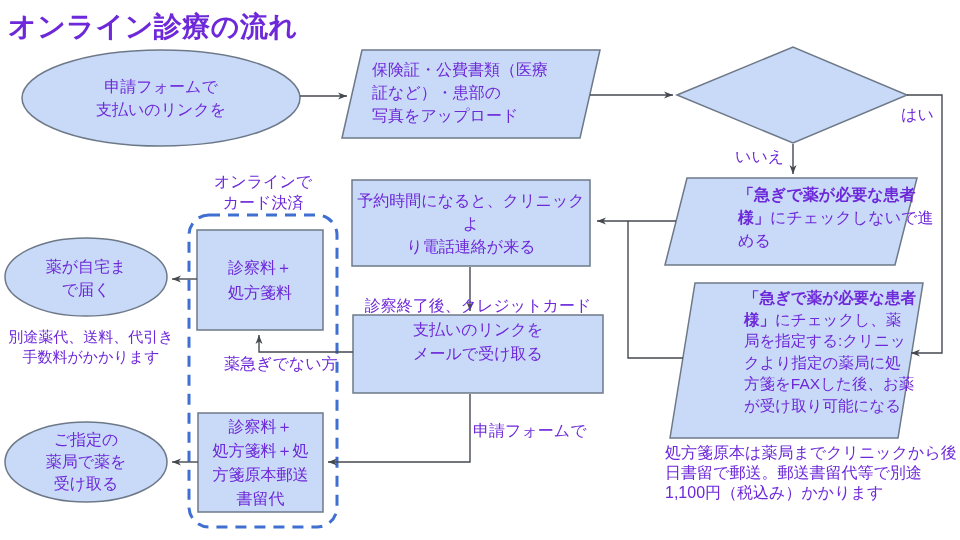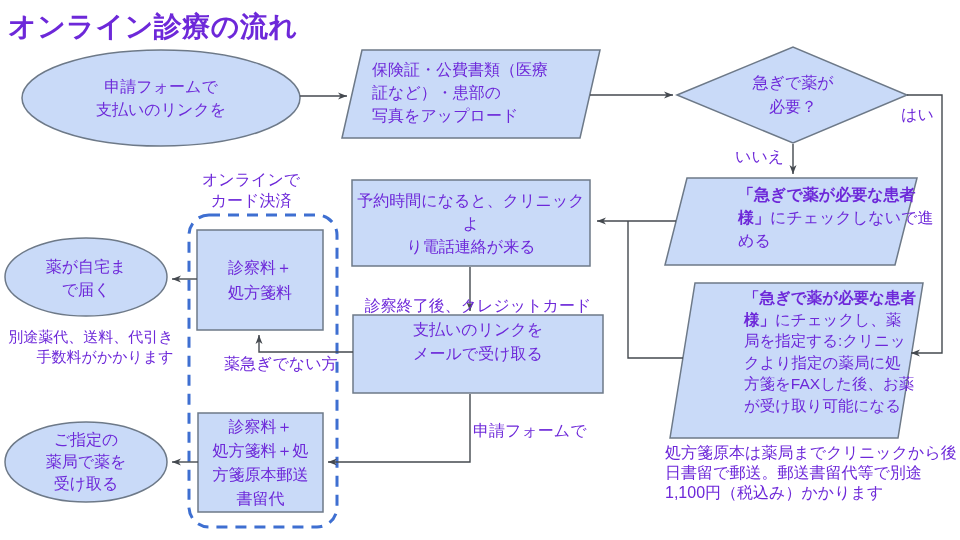--- a/index.html
+++ b/index.html
@@ -54,22 +54,20 @@
 
   <div class="txt title" style="left:8px;top:8px;">オンライン診療の流れ</div>
 
   <div class="txt center node-text" style="left:22px;top:66px;width:278px;height:64px;">申請フォームで
 支払いのリンクを</div>
 
   <div class="txt node-text" style="left:372px;top:58px;width:222px;">保険証・公費書類（医療
 証など）・患部の
 写真をアップロード</div>
 
-  <div class="txt center node-text" style="left:717px;top:69px;width:152px;height:52px;line-height:24px;">急ぎで薬が
-必要？</div>
 
   <div class="txt node-text wrap" style="left:694px;top:183px;width:196px;"><span class="b">「急ぎで薬が必要な患者様」</span><span>にチェックしないで進める</span></div>
 
   <div class="txt node-text wrap" style="left:700px;top:287px;width:172px;font-size:15.5px;line-height:21.5px;"><span class="b">「急ぎで薬が必要な患者様」</span><span>にチェックし、薬局を指定する:クリニックより指定の薬局に処方箋をFAXした後、お薬が受け取り可能になる</span></div>
 
   <div class="txt center node-text" style="left:352px;top:180px;width:238px;height:86px;border-radius:6px;">予約時間になると、クリニックよ
 り電話連絡が来る</div>
 
   <div class="txt center node-text" style="left:353px;top:298px;width:250px;height:63px;line-height:24px;">診察終了後、クレジットカード
 支払いのリンクを
@@ -83,31 +81,31 @@
 方箋原本郵送
 書留代</div>
 
   <div class="txt center node-text" style="left:5px;top:238px;width:162px;height:79px;">薬が自宅ま
 で届く</div>
 
   <div class="txt center node-text" style="left:5px;top:422px;width:162px;height:80px;line-height:22px;">ご指定の
 薬局で薬を
 受け取る</div>
 
-  <div class="txt center node-text" style="left:173px;top:171px;width:156px;line-height:21px;font-family:Liberation Mono, monospace;">オンラインで
+  <div class="txt center node-text" style="left:185px;top:171px;width:156px;line-height:21px;">オンラインで
 カード決済</div>
 
   <div class="txt node-text" style="left:901px;top:103px;">はい</div>
 
   <div class="txt node-text" style="left:735px;top:145px;">いいえ</div>
 
   <div class="txt node-text" style="left:212px;top:352px;margin-left:12px;">薬急ぎでない方</div>
 
   <div class="txt node-text" style="left:473px;top:419px;">申請フォームで</div>
 
-  <div class="txt center small" style="left:2px;top:327px;width:178px;text-align:right;">別途薬代、送料、代引き
+  <div class="txt center small" style="left:2px;top:327px;width:178px;">別途薬代、送料、代引き
 手数料がかかります</div>
 
   <div class="txt" style="left:657px;top:443px;width:302px;font-size:16px;line-height:20px;margin-left:8px;">処方箋原本は薬局までクリニックから後
 日書留で郵送。郵送書留代等で別途
 1,100円（税込み）かかります</div>
 
 </div>
 
 </body></html>

